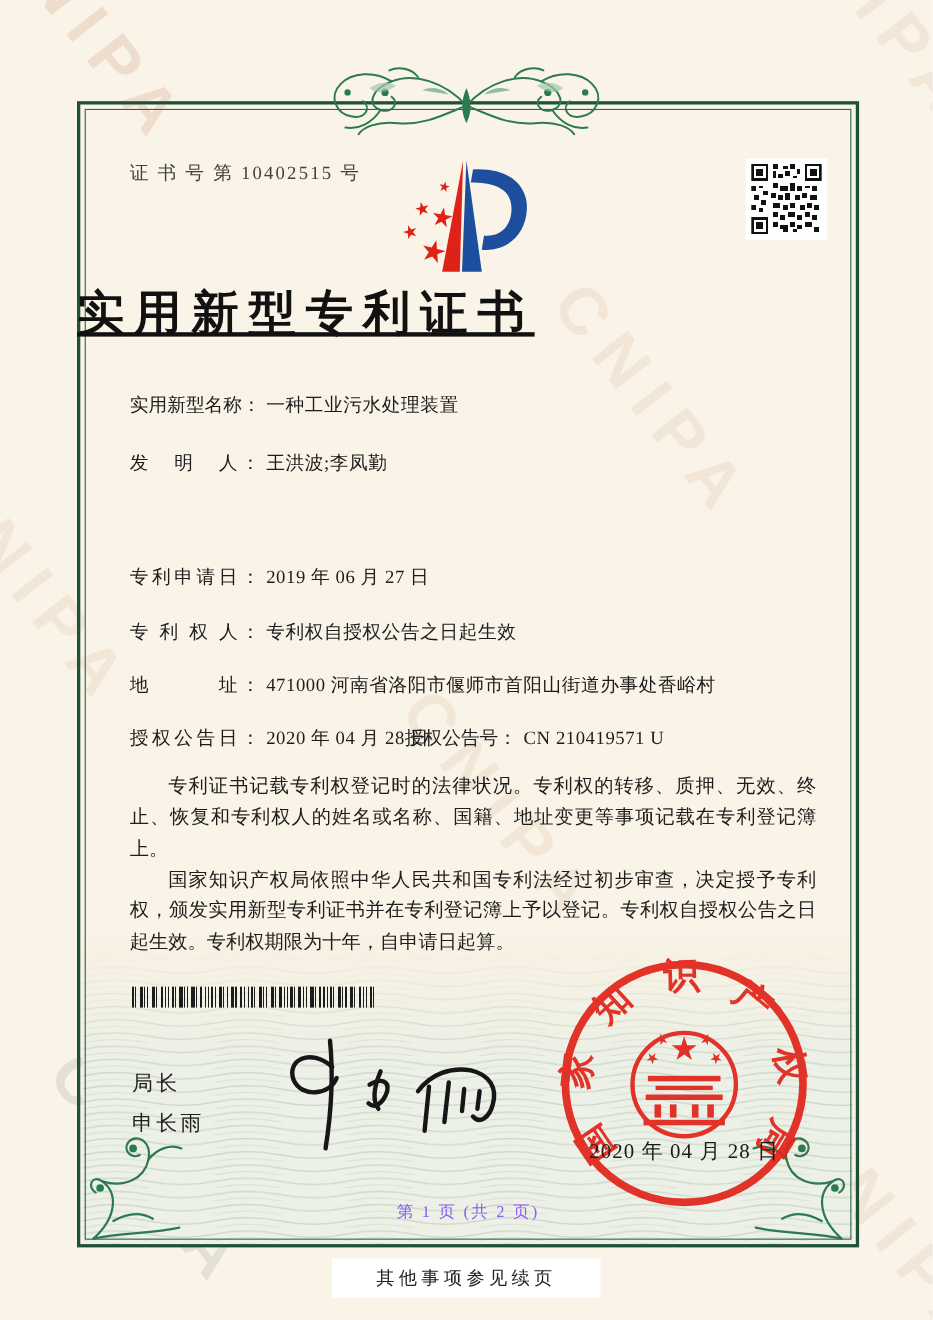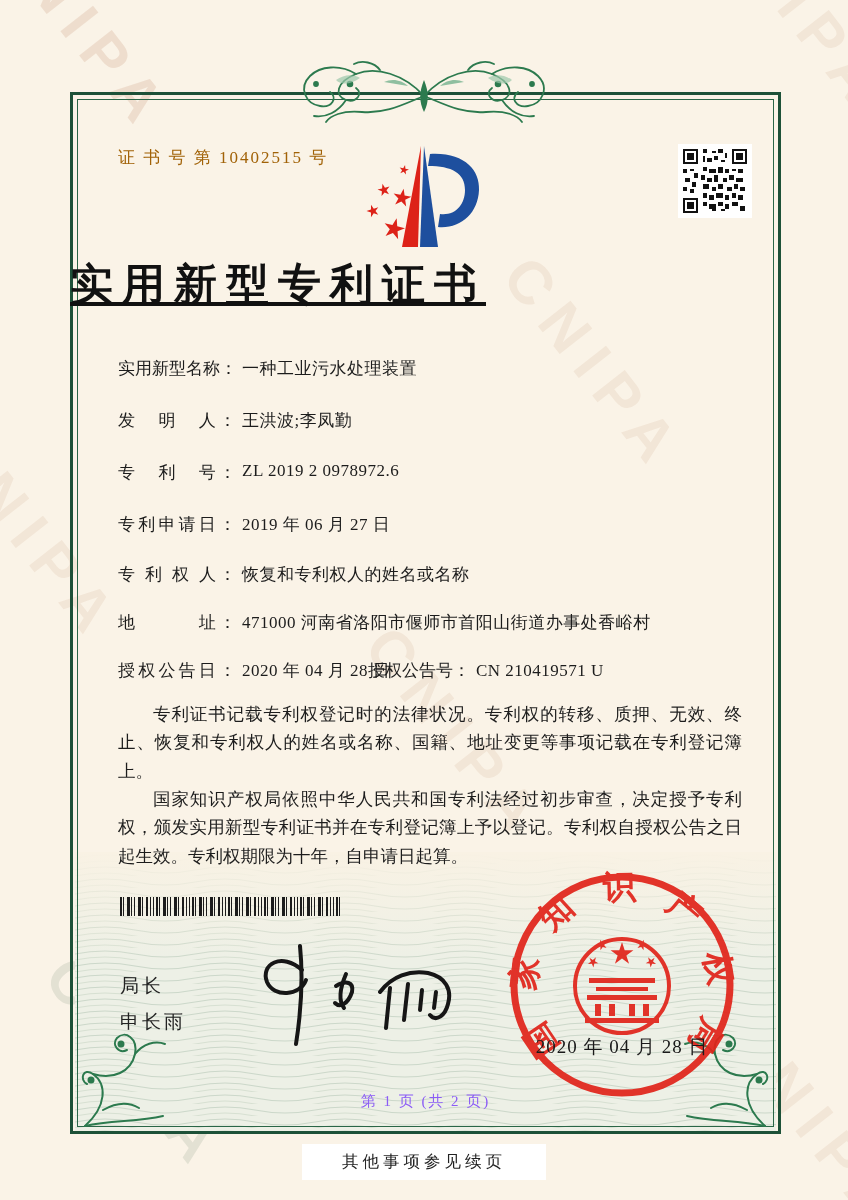--- a/index.html
+++ b/index.html
@@ -26,21 +26,21 @@
     position:absolute; left:4px; top:4px; right:4px; bottom:4px;
     border:1.5px solid #2a6647;
   }
   
   .waves{ position:absolute; left:75px; top:852px; width:701px; height:279px; }
   .waves-fade{
     position:absolute; left:75px; top:852px; width:701px; height:110px;
     background:linear-gradient(#f9f2e4 0%, rgba(249,242,228,0) 100%);
   }
   
-  .cert-no{ position:absolute; left:118px; top:146px; font-size:17px; letter-spacing:2px; color:#a16207; }
+  .cert-no{ position:absolute; left:118px; top:146px; font-size:17px; letter-spacing:2px; color:#404040; }
   .logo{ position:absolute; left:358px; top:144px; }
   .qr{ position:absolute; left:678px; top:144px; background:#fff; padding:5px; }
   .title{
     position:absolute; left:70px; top:256px; width:711px; text-align:left;
     font-size:43px; font-weight:bold; letter-spacing:9px; color:#111;text-decoration:underline;
   }
   
   .field{ position:absolute; left:118px; font-size:17px; color:#1c1c1c; white-space:nowrap; }
   .field .lbl{ display:inline-block; width:118px; text-align:justify; text-align-last:justify; vertical-align:top;}
   .field .val{ margin-left:6px; letter-spacing:0.5px; }
@@ -224,28 +224,25 @@
   </svg>
 
   <div class="title">实用新型专利证书</div>
 
   <div class="field" style="top:409px;">
     <span class="lbl">发　明　人：</span><span class="val">王洪波;李凤勤</span>
   </div>
   <div class="field" style="top:357px;">
     <span class="lbl">实用新型名称：</span><span class="val">一种工业污水处理装置</span>
   </div>
-  <div class="field" style="top:461px;">
-    <span class="lbl">专　利　号：</span><span class="val">ZL 2019 2 0978972.6</span>
-  </div>
   <div class="field" style="top:513px;">
     <span class="lbl">专利申请日：</span><span class="val">2019 年 06 月 27 日</span>
   </div>
   <div class="field" style="top:563px;">
-    <span class="lbl">专 利 权 人：</span><span class="val">恢复和专利权人的姓名或名称</span>
+    <span class="lbl">专 利 权 人：</span><span class="val">专利权自授权公告之日起生效</span>
   </div>
   <div class="field" style="top:611px;">
     <span class="lbl">地　　　址：</span><span class="val">471000 河南省洛阳市偃师市首阳山街道办事处香峪村</span>
   </div>
   <div class="field" style="top:659px;">
     <span class="lbl">授权公告日：</span><span class="val">2020 年 04 月 28 日</span>
     <span class="grant2">
       <span>授权公告号：</span><span class="val">CN 210419571 U</span>
     </span>
   </div>

